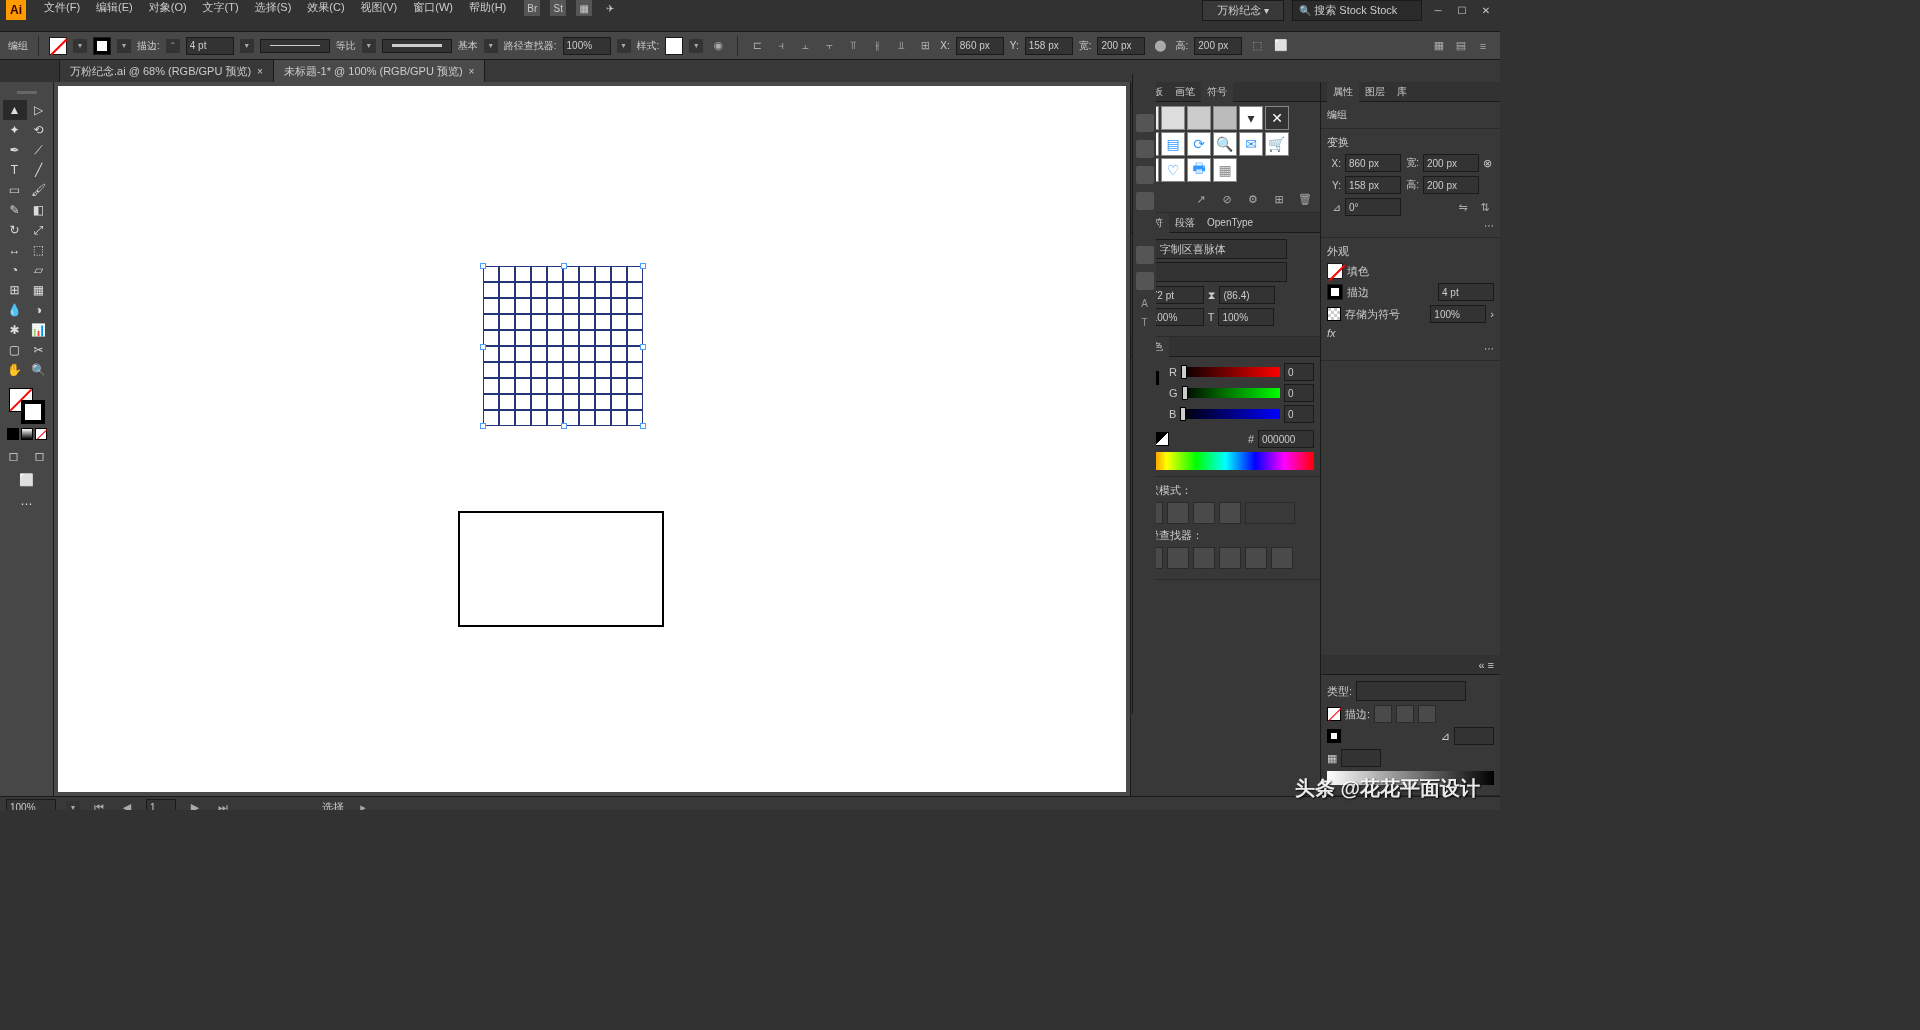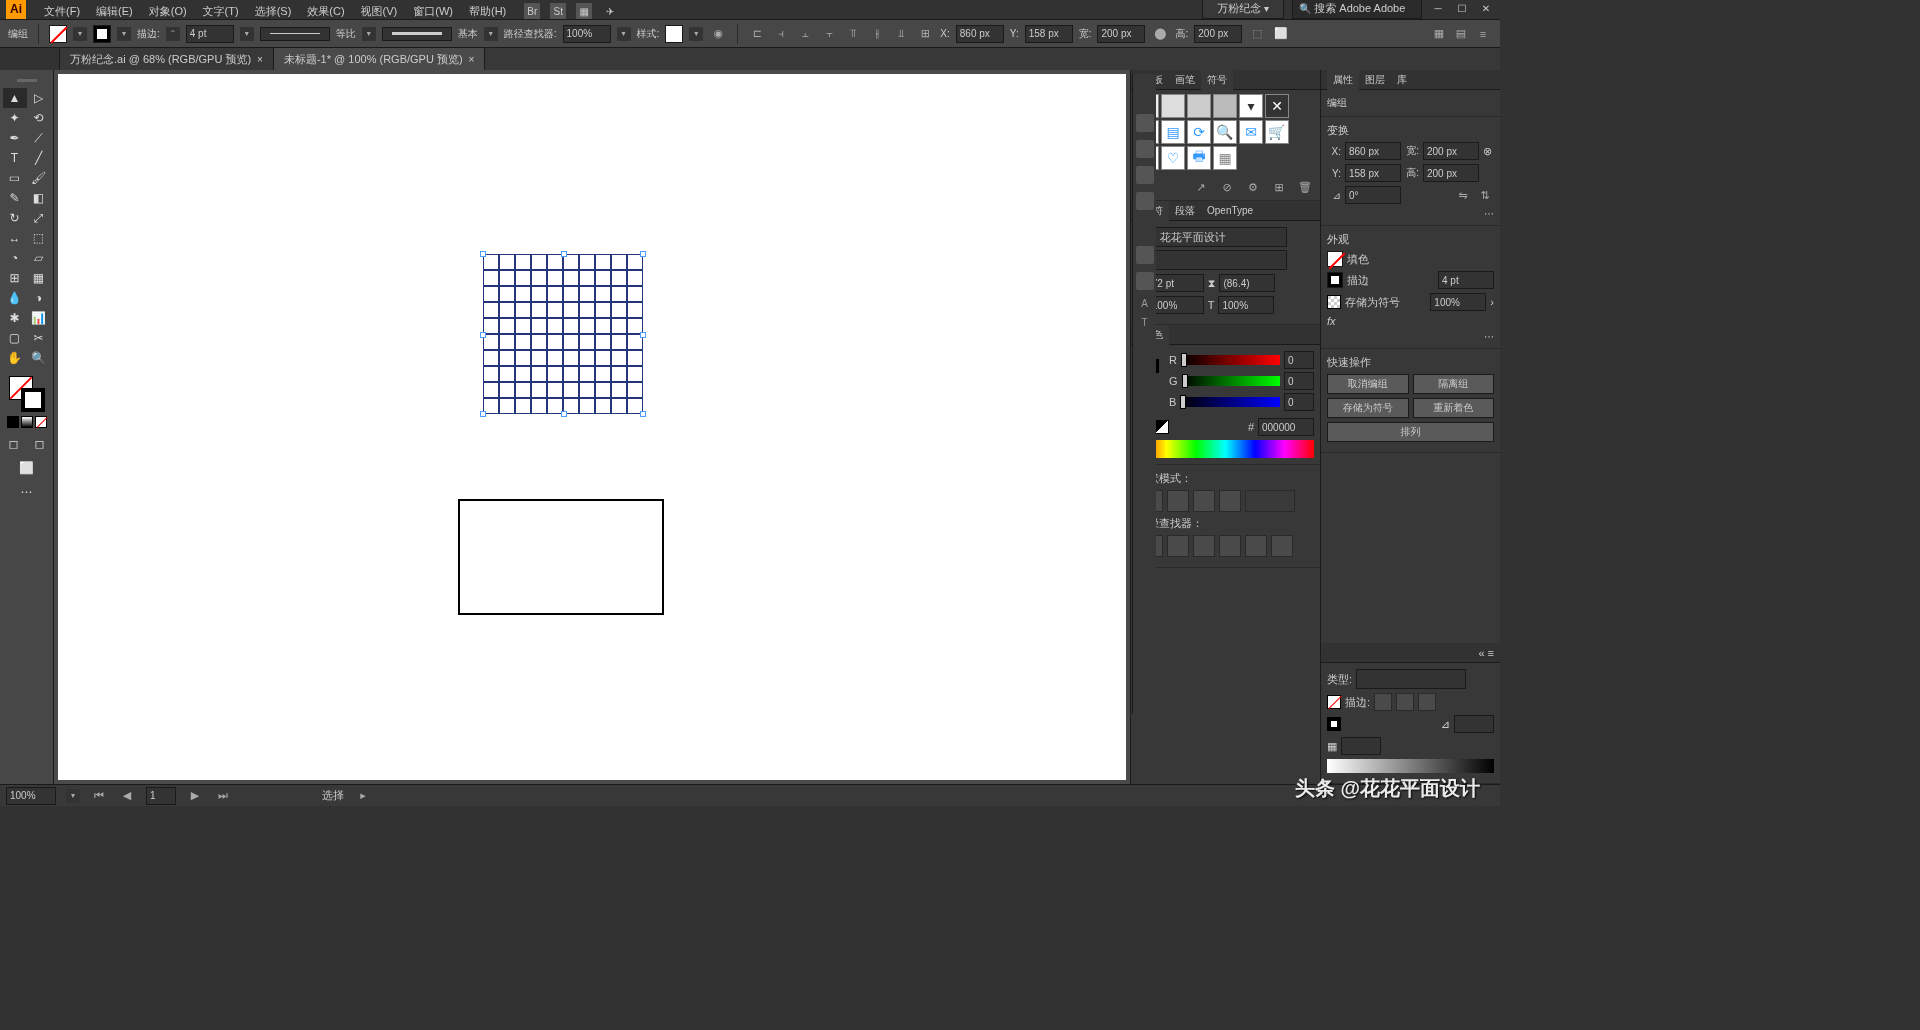--- a/index.html
+++ b/index.html
@@ -1,17 +1,17 @@
 <!DOCTYPE html>
 <html><head>
 <meta charset="utf-8">
 <style>
 *{margin:0;padding:0;box-sizing:border-box;font-family:sans-serif;font-size:11px;color:#ccc;user-select:none}
 body{background:#323232;width:1500px;height:810px;overflow:hidden;position:relative}
-.menubar{height:20px;background:#323232;display:flex;align-items:flex-end;padding:0 6px;border-bottom:1px solid #1a1a1a}
+.menubar{height:32px;background:#323232;display:flex;align-items:flex-start;padding:0 6px;border-bottom:1px solid #1a1a1a}
 .ai-logo{width:20px;height:20px;background:#ff9a00;color:#330000;font-weight:bold;font-size:12px;display:flex;align-items:center;justify-content:center;margin-right:10px}
 .menu-item{padding:0 8px;cursor:pointer}
 .menu-icons{display:flex;gap:10px;margin-left:10px}
 .menu-icon{width:16px;height:16px;background:#555;display:flex;align-items:center;justify-content:center;font-size:10px}
 .menubar-right{margin-left:auto;display:flex;align-items:center;gap:8px}
 .workspace-dd{padding:2px 14px;background:#383838;border:1px solid #1a1a1a;font-size:10px}
 .search-stock{padding:2px 6px;background:#2a2a2a;border:1px solid #1a1a1a;width:130px;font-size:10px;color:#777}
 .win-btn{width:16px;height:14px;display:flex;align-items:center;justify-content:center;font-size:10px}
 .controlbar{height:28px;background:#474747;display:flex;align-items:center;padding:0 8px;gap:6px;border-bottom:1px solid #1a1a1a}
 .cb-label{font-size:10px}
@@ -92,21 +92,21 @@
   <div class="menu-item">窗口(W)</div>
   <div class="menu-item">帮助(H)</div>
   <div class="menu-icons">
     <div class="menu-icon">Br</div>
     <div class="menu-icon">St</div>
     <div class="menu-icon">▦</div>
     <div class="menu-icon" style="background:none">✈</div>
   </div>
   <div class="menubar-right">
     <div class="workspace-dd"><span>万粉纪念</span> ▾</div>
-    <div class="search-stock">🔍 <span>搜索 Adobe Adobe</span></div>
+    <div class="search-stock">🔍 <span>搜索 Stock Stock</span></div>
     <div class="win-btn">─</div>
     <div class="win-btn">☐</div>
     <div class="win-btn">✕</div>
   </div>
 </div>
 
 <div class="controlbar">
   <span class="cb-label">编组</span>
   <div class="cb-sep"></div>
   <div class="cb-swatch nofill"></div>
@@ -403,21 +403,21 @@
       <div class="cb-icon">⊞</div>
       <div class="cb-icon">🗑</div>
     </div>
 
     <div class="phead">
       <div class="ptab active">字符</div>
       <div class="ptab">段落</div>
       <div class="ptab">OpenType</div>
     </div>
     <div class="psection">
-      <div class="font-dd">🔍 <span style="margin-left:4px">花花平面设计</span></div>
+      <div class="font-dd">🔍 <span style="margin-left:4px">字制区喜脉体</span></div>
       <div class="font-dd" style="margin-top:3px">-</div>
       <div class="prow" style="margin-top:4px">
         <span>T</span>
         <input class="pinput" value="72 pt" style="">
         <span>⧗</span>
         <input class="pinput" value="(86.4)" style="">
       </div>
       <div class="prow">
         <span>T</span>
         <input class="pinput" value="100%" style="">
@@ -556,34 +556,20 @@
         <span>存储为符号</span>
         <div style="flex:1"></div>
         <input class="pinput" value="100%" style="">
         <span>›</span>
       </div>
       <div class="prow">
           <span style="font-style:italic">fx</span>
         </div>
       <div style="text-align:right;font-size:10px">⋯</div>
     </div>
-    <div class="psection">
-      <div style="margin-bottom:4px">快速操作</div>
-      <div class="prow">
-          <div class="pbtn">取消编组</div>
-          <div class="pbtn">隔离组</div>
-        </div>
-      <div class="prow">
-          <div class="pbtn">存储为符号</div>
-          <div class="pbtn">重新着色</div>
-        </div>
-      <div class="prow">
-          <div class="pbtn">排列</div>
-        </div>
-    </div>
     <div style="flex:1"></div>
     <div class="phead" style="justify-content:flex-end">
         <span>« ≡</span>
       </div>
     <div class="psection">
       <div class="prow">
         <span>类型:</span>
         <div class="font-dd" style="width:110px"></div>
       </div>
       <div class="prow">

